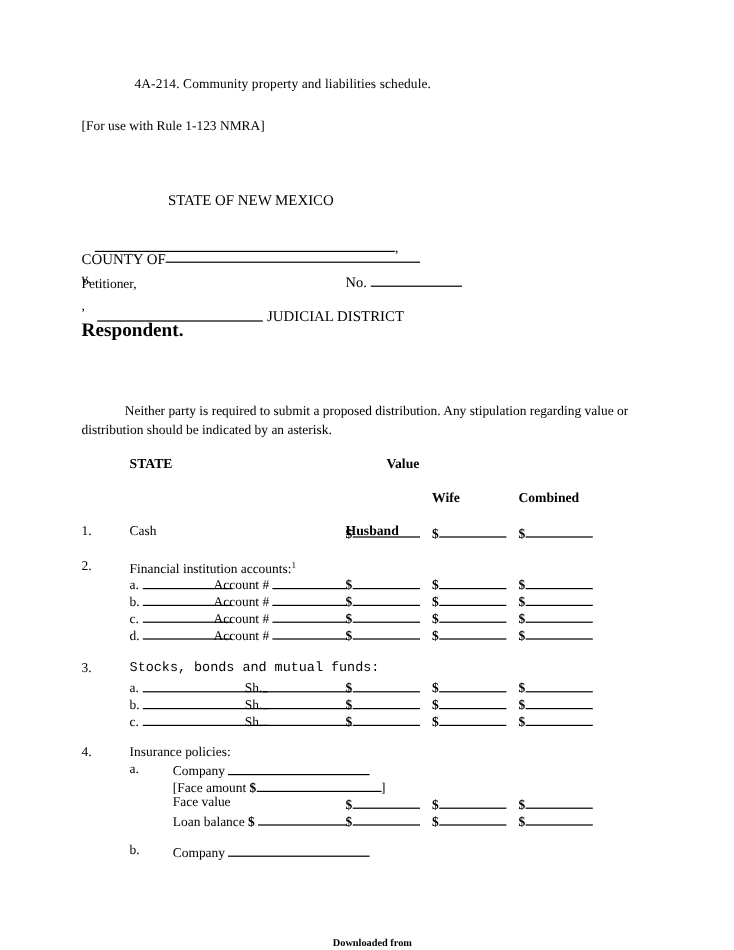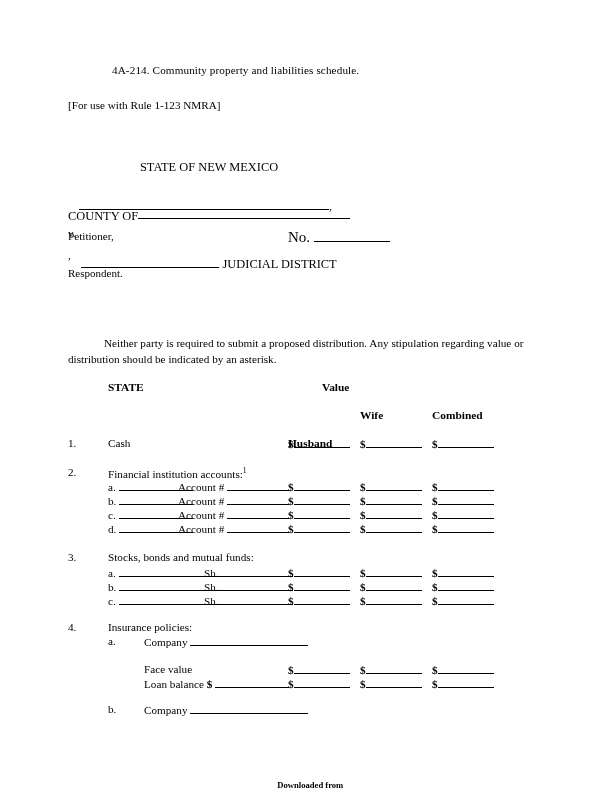--- a/index.html
+++ b/index.html
@@ -55,23 +55,23 @@
     line-height: 15px;
   }
   .caption .party-rule {
     display: inline-block;
     width: 250px;
     border-bottom: 1px solid #000;
     height: 0.9em;
   }
   .caption .lbl { display: block; }
   .vline { position: absolute; left: 68px; top: 227px; font-size: 11.2px; }
-  .noline { position: absolute; left: 288px; top: 227px; font-size: 15px; }
+  .noline { position: absolute; left: 288px; top: 227px; font-size: 12px; }
   .resp-rule { position: absolute; left: 68px; top: 249px; font-size: 11.2px; }
-  .resp-lbl { position: absolute; left: 68px; top: 267px; font-size: 11px; }
+  .resp-lbl { position: absolute; left: 68px; top: 267px; font-size: 16px; font-weight: bold; }
 
   
   .form-title {
     left: 0; top: 295px;
     width: 612px;
     text-align: center;
     font-size: 11.4px;
     font-weight: bold;
     line-height: 16px;
     white-space: normal;
@@ -205,21 +205,21 @@
   <div class="money col-w" style="top:508px;"><span class="dollar">$</span><span class="blank"></span></div>
   <div class="money col-c" style="top:508px;"><span class="dollar">$</span><span class="blank"></span></div>
 
   <div class="abs sub-lbl" style="left:108px; top:522px;"><span>d.</span> <span class="blank-md"></span></div>
   <div class="abs sub-lbl" style="left:178px; top:522px;"><span>Account #</span> <span class="blank-sm"></span></div>
   <div class="money col-h" style="top:522px;"><span class="dollar">$</span><span class="blank"></span></div>
   <div class="money col-w" style="top:522px;"><span class="dollar">$</span><span class="blank"></span></div>
   <div class="money col-c" style="top:522px;"><span class="dollar">$</span><span class="blank"></span></div>
 
   <div class="abs item-num" style="left:68px; top:551px;">3.</div>
-  <div class="abs item-lbl" style="left:108px; top:551px;">Stocks, bonds and mutual funds:</div>
+  <div class="abs item-lbl" style="left:108px; top:551px;font-family:Liberation Mono, monospace;">Stocks, bonds and mutual funds:</div>
 
   <div class="abs sub-lbl" style="left:108px; top:566px;"><span>a.</span> <span class="blank-lg"></span></div>
   <div class="abs sub-lbl" style="left:204px; top:566px;"><span>Sh.</span><span class="blank-md"></span></div>
   <div class="money col-h" style="top:566px;"><span class="dollar">$</span><span class="blank"></span></div>
   <div class="money col-w" style="top:566px;"><span class="dollar">$</span><span class="blank"></span></div>
   <div class="money col-c" style="top:566px;"><span class="dollar">$</span><span class="blank"></span></div>
 
   <div class="abs sub-lbl" style="left:108px; top:580px;"><span>b.</span> <span class="blank-lg"></span></div>
   <div class="abs sub-lbl" style="left:204px; top:580px;"><span>Sh.</span><span class="blank-md"></span></div>
   <div class="money col-h" style="top:580px;"><span class="dollar">$</span><span class="blank"></span></div>
@@ -231,20 +231,21 @@
   <div class="money col-h" style="top:594px;"><span class="dollar">$</span><span class="blank"></span></div>
   <div class="money col-w" style="top:594px;"><span class="dollar">$</span><span class="blank"></span></div>
   <div class="money col-c" style="top:594px;"><span class="dollar">$</span><span class="blank"></span></div>
 
   <div class="abs item-num" style="left:68px; top:621px;">4.</div>
   <div class="abs item-lbl" style="left:108px; top:621px;">Insurance policies:</div>
 
   <div class="abs sub-lbl" style="left:108px; top:635px;">a.</div>
   <div class="abs sub-lbl" style="left:144px; top:635px;"><span>Company</span> <span class="blank-xl"></span></div>
 
+  <div class="abs sub-lbl" style="left:144px; top:649px;"><span>[Face amount</span> <span class="dollar b">$</span><span class="blank-lg"></span><span>]</span></div>
 
   <div class="abs sub-lbl" style="left:144px; top:663px;">Face value</div>
   <div class="money col-h" style="top:663px;"><span class="dollar">$</span><span class="blank"></span></div>
   <div class="money col-w" style="top:663px;"><span class="dollar">$</span><span class="blank"></span></div>
   <div class="money col-c" style="top:663px;"><span class="dollar">$</span><span class="blank"></span></div>
 
   <div class="abs sub-lbl" style="left:144px; top:677px;"><span>Loan balance</span> <span class="dollar b">$</span> <span class="blank-md"></span></div>
   <div class="money col-h" style="top:677px;"><span class="dollar">$</span><span class="blank"></span></div>
   <div class="money col-w" style="top:677px;"><span class="dollar">$</span><span class="blank"></span></div>
   <div class="money col-c" style="top:677px;"><span class="dollar">$</span><span class="blank"></span></div>

